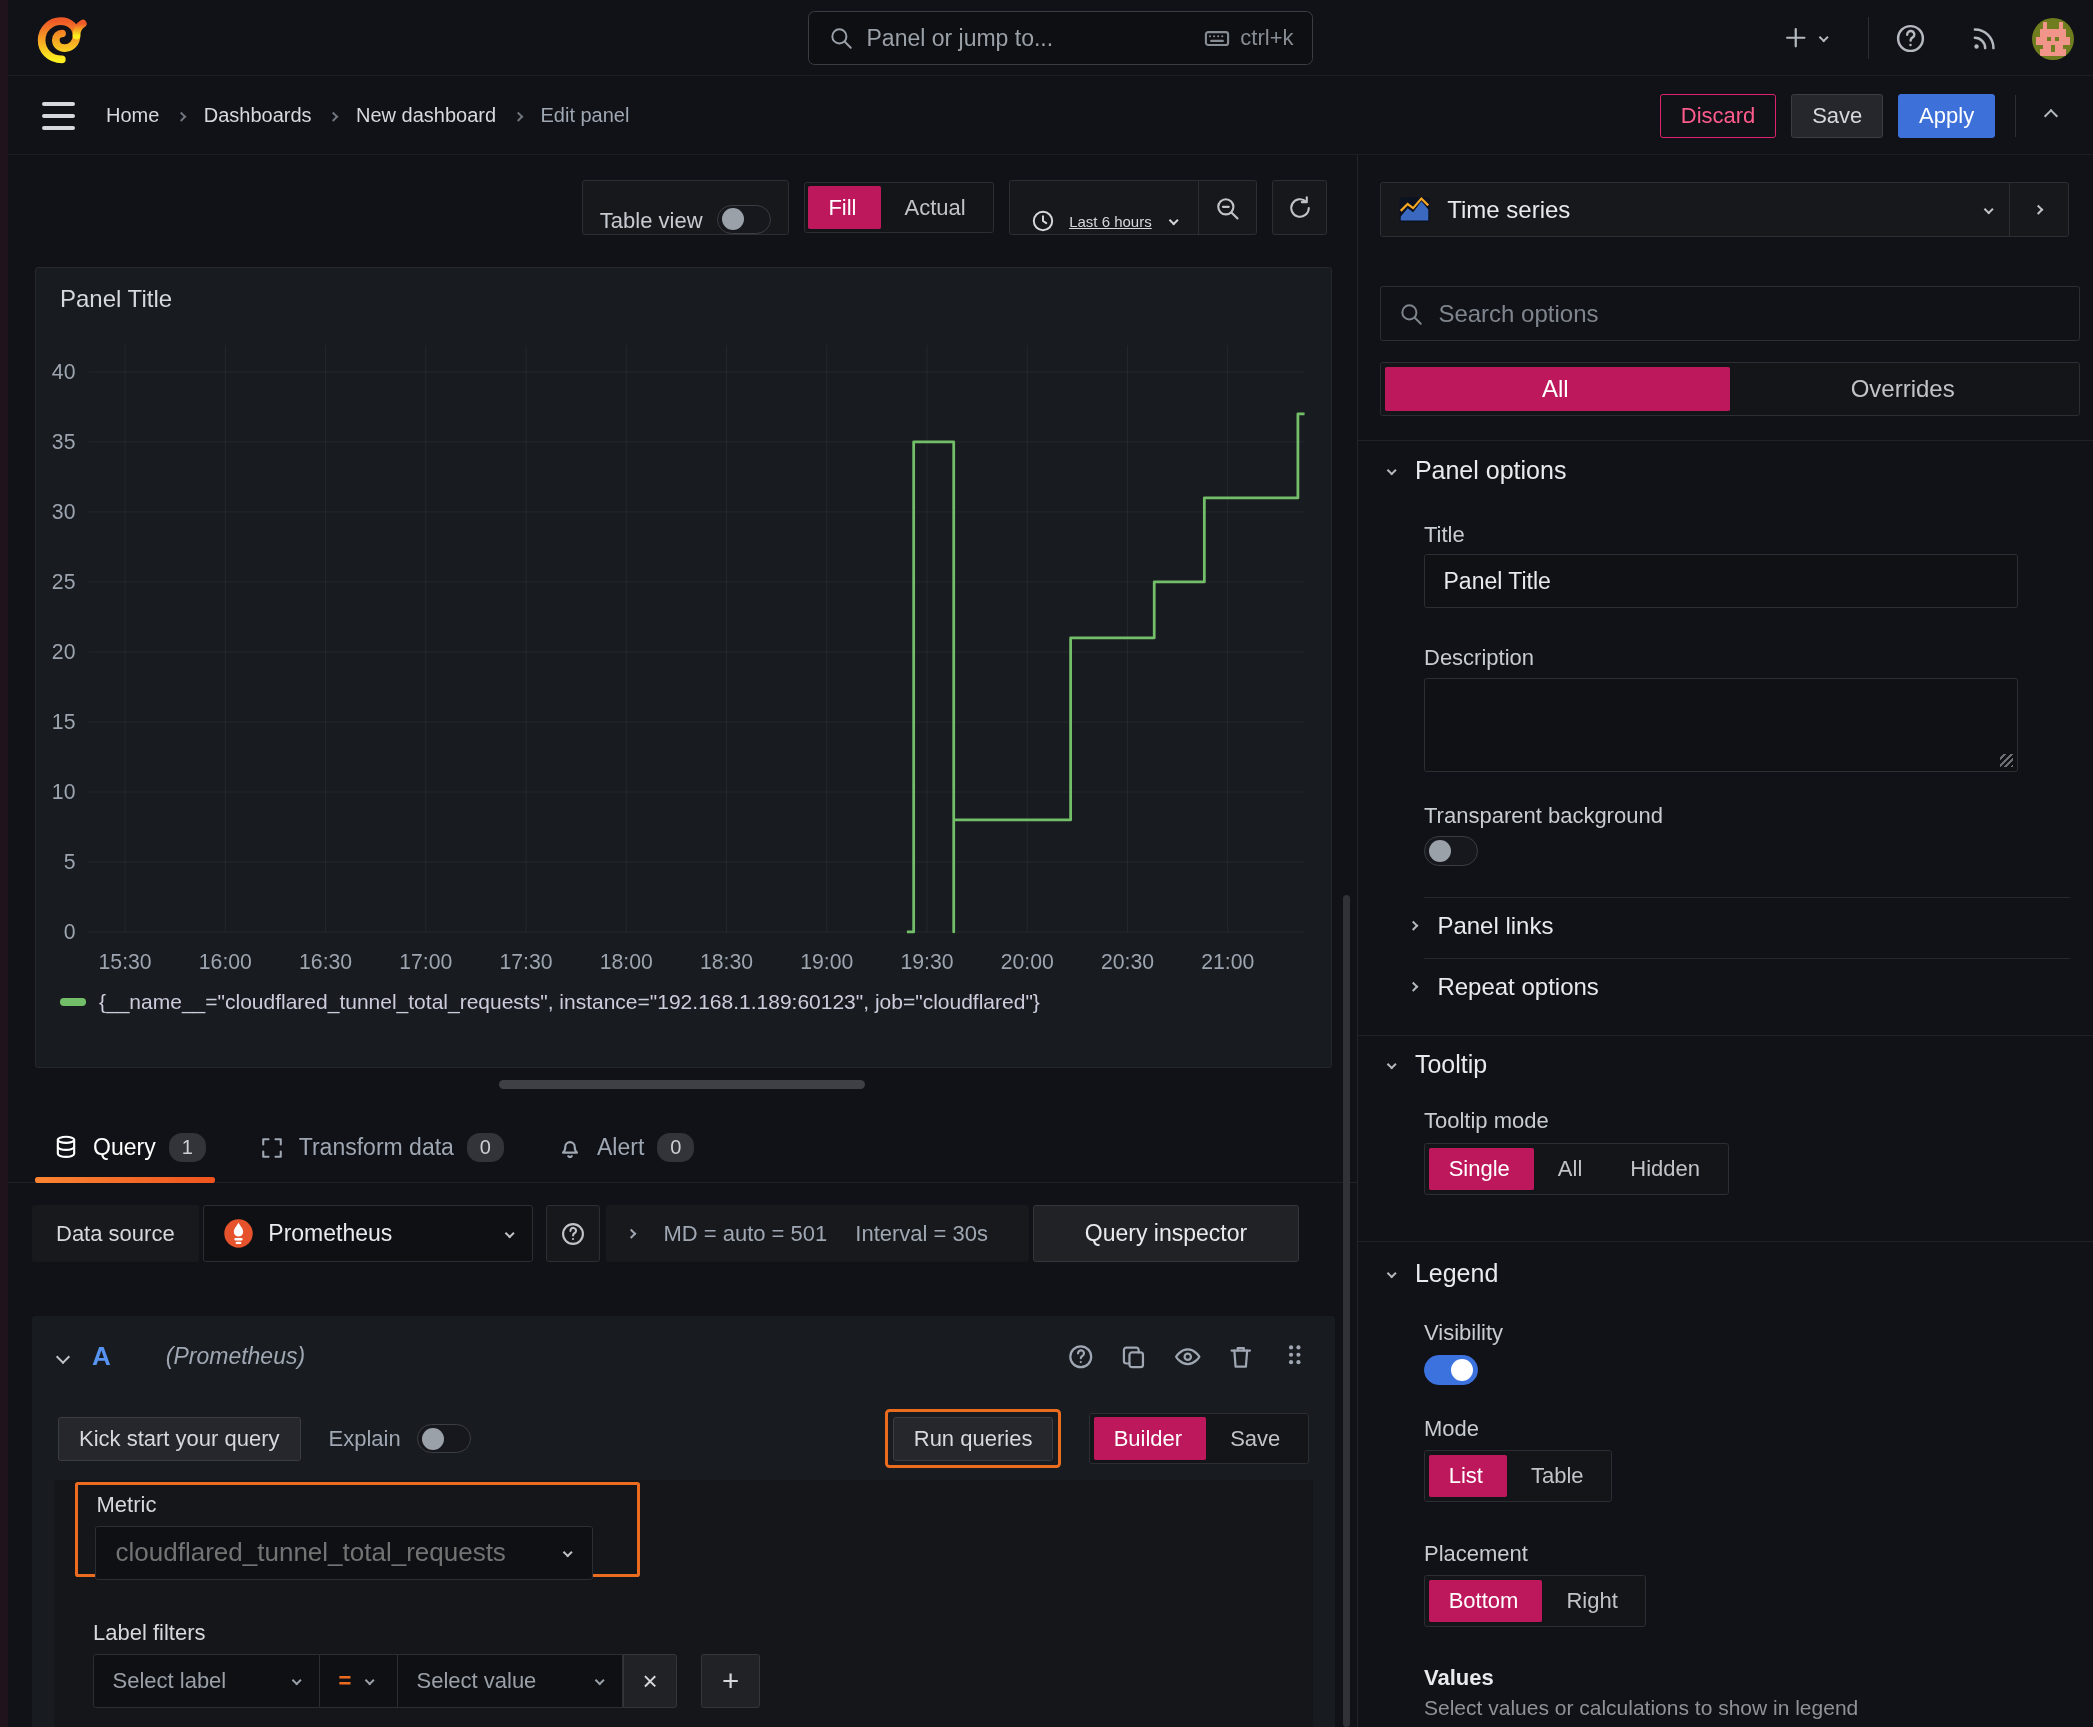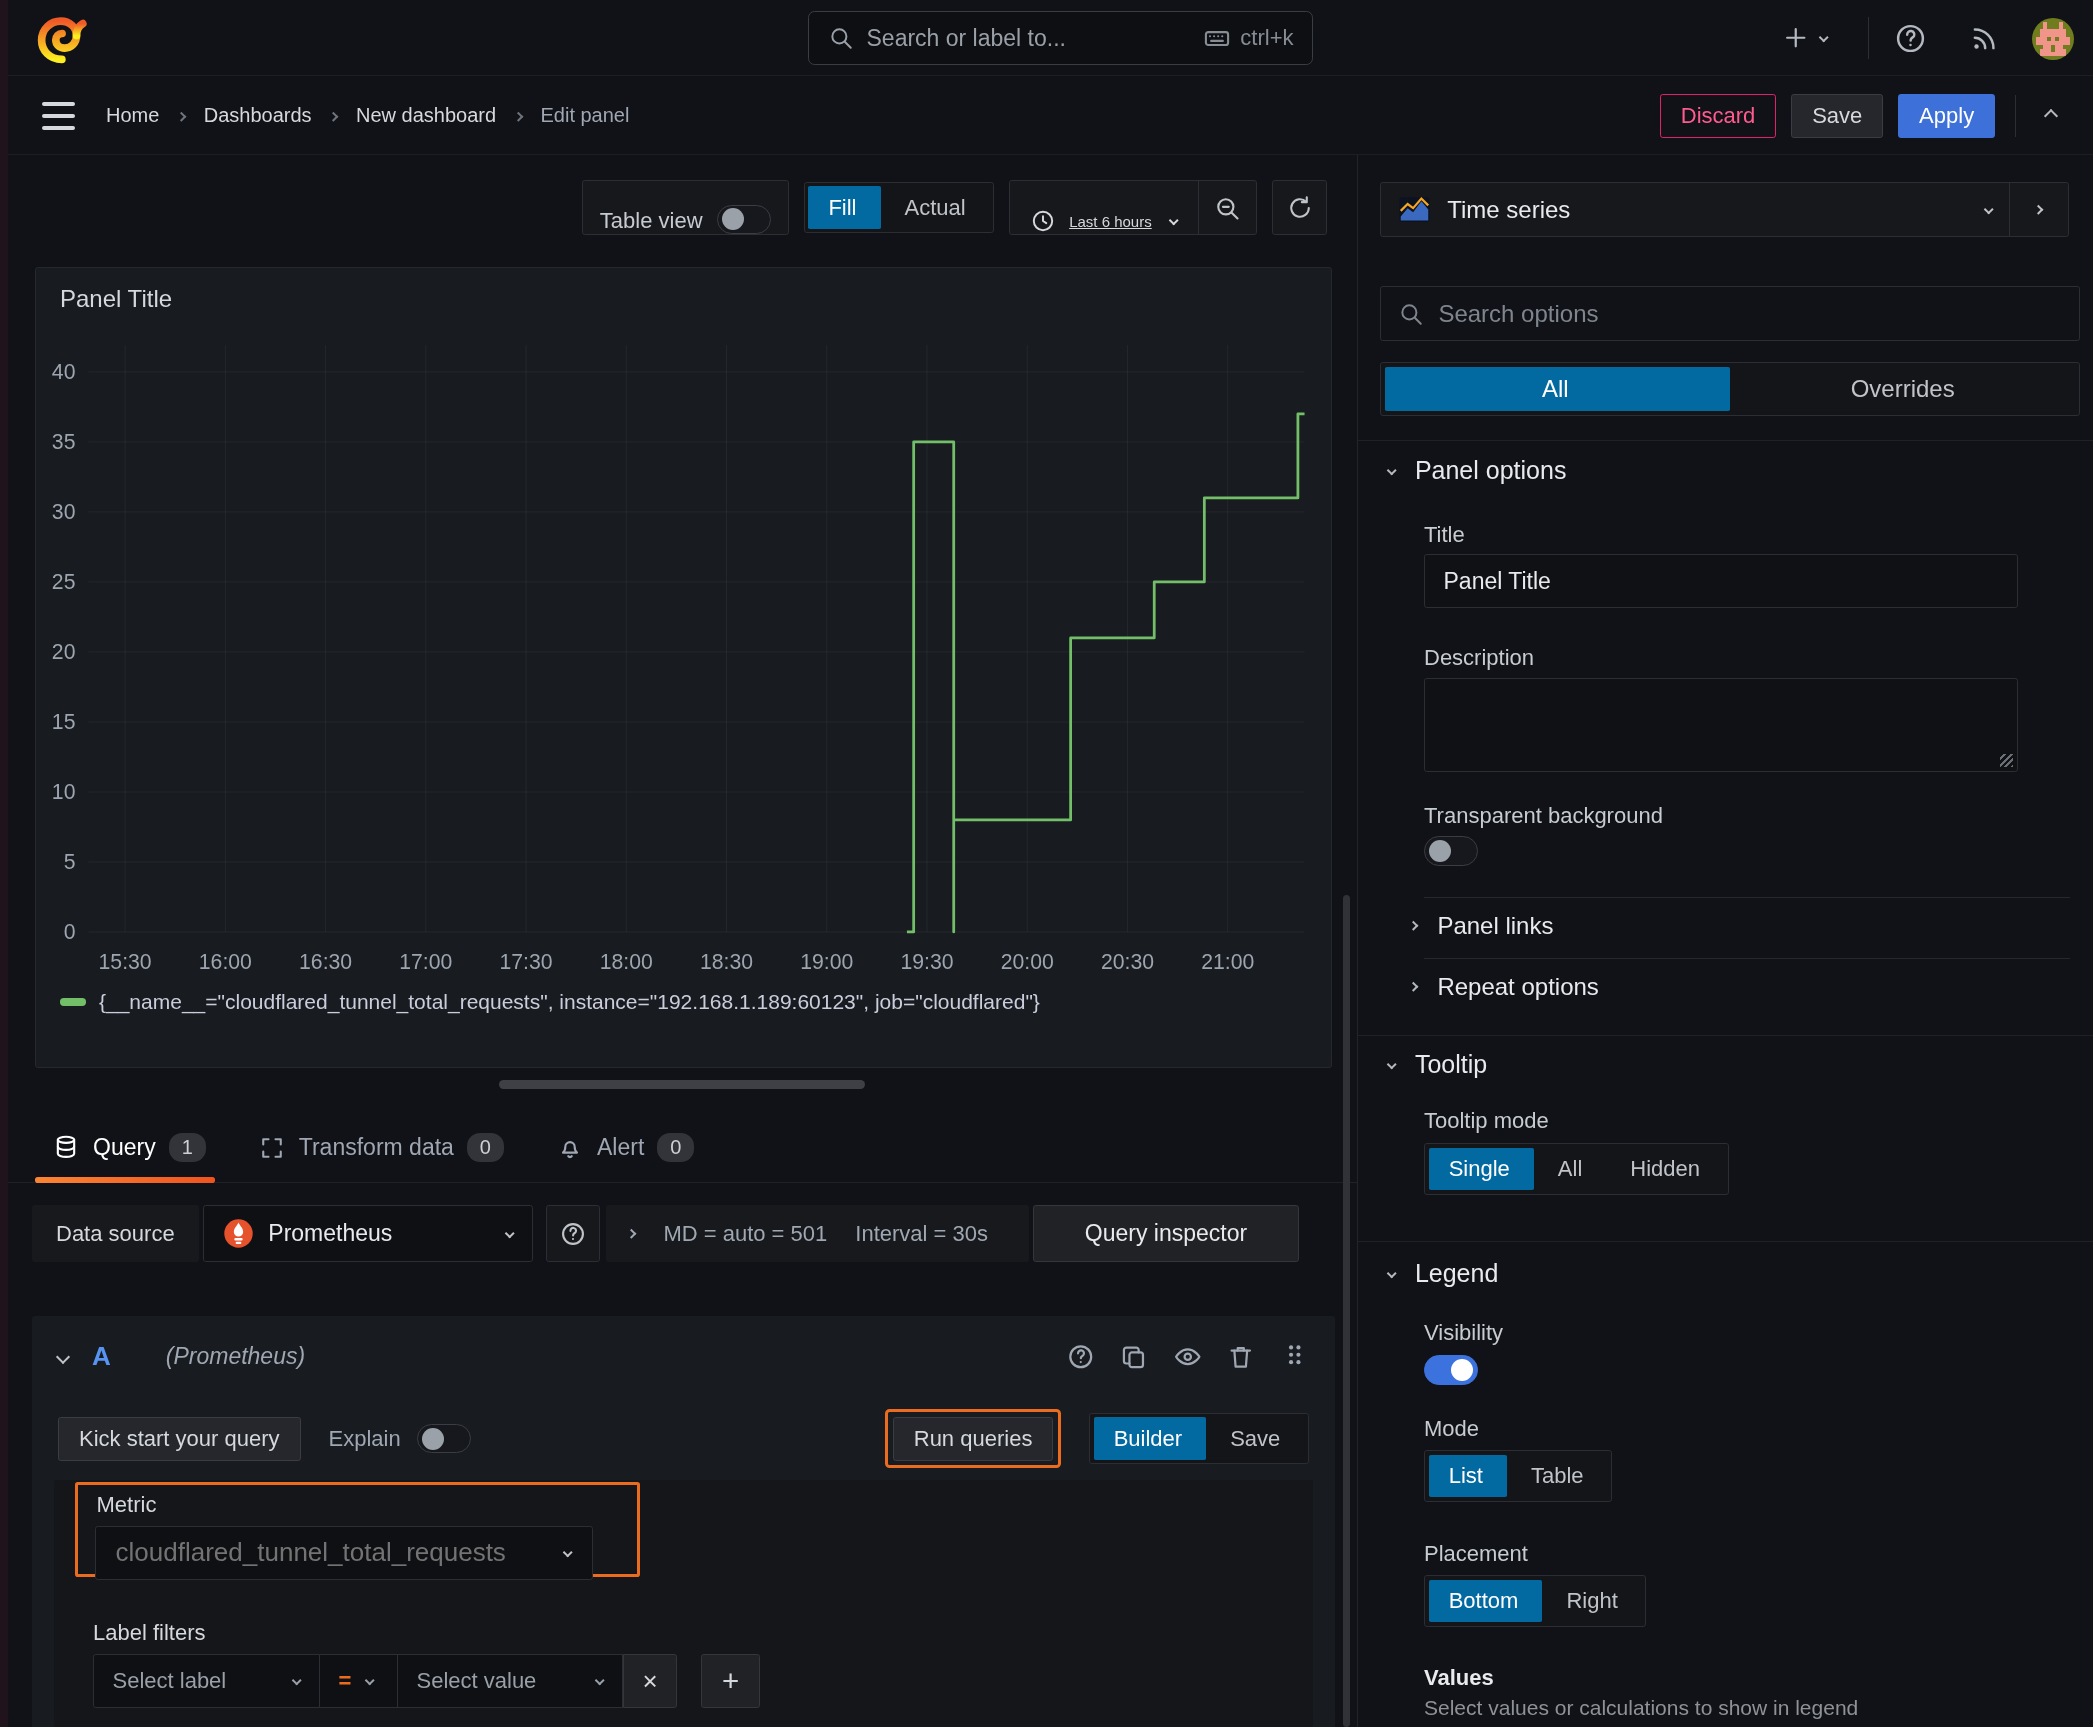--- a/index.html
+++ b/index.html
@@ -46,21 +46,21 @@
   #main { position:absolute; left:0; top:155px; width:1357px; bottom:0; }
   #toolbar { position:absolute; top:25px; right:30px; display:flex; gap:14.8px; align-items:center; }
   .toolbox { height:55px; border:0.9px solid #2c2e33; border-radius:2.8px; background:#16181c; display:flex; align-items:flex-end; }
   #tableview { padding:0 16.6px; gap:14.8px; font-size:22px; color:#c7cbd1; }
   .toggle { position:relative; width:54px; height:29.5px; border-radius:14.8px; background:#17181d; border:0.9px solid #3a3d43; cursor:pointer; flex:none; }
   .toggle .knob { position:absolute; left:3.7px; top:2.8px; width:22px; height:22px; border-radius:50%; background:#9aa1a9; }
   .toggle.on { background:#3b72de; border-color:#3b72de; }
   .toggle.on .knob { left:auto; right:3.7px; background:#fff; }
   .seg { display:flex; align-items:center; background:#141519; border:0.9px solid #2c2e33; border-radius:2.8px; padding:3.7px; }
   .seg .chip { padding:8.3px 24px; font-size:22px; color:#c0c4c9; border-radius:1.8px; cursor:pointer; white-space:nowrap; }
-  .seg .chip.sel { background:#0369a1; color:#fff;padding-left:20px; }
+  .seg .chip.sel { background:#be185d; color:#fff;padding-left:20px; }
   #timepicker { gap:0; }
   #timepicker .tp-main { display:flex; align-items:center; gap:13px; padding:0 20px; font-size:15px; color:#d5d8dd; cursor:pointer;text-decoration:underline; }
   #timepicker .tp-zoom { border-left:0.9px solid #2c2e33; height:100%; display:flex; align-items:center; padding:0 14.8px; color:#c0c4c9; cursor:pointer; }
   .iconbtn { width:55px; height:55px; border:0.9px solid #2c2e33; border-radius:2.8px; background:#16181c; display:flex; align-items:center; justify-content:center; color:#c0c4c9; cursor:pointer; }
 
   
   #panel-card { position:absolute; left:35px; top:112px; width:1297px; height:801px; background:#181b1f; border:0.9px solid #26282e; border-radius:2.8px; }
   #panel-title { position:absolute; left:24px; top:16.6px; font-size:24px; color:#d5d8dd; }
   #chart-svg { position:absolute; left:9.2px; top:66px; }
   #chart-legend { position:absolute; left:24px; top:722px; display:flex; align-items:center; gap:13px; font-size:21px; color:#ccccdc; }
@@ -144,21 +144,21 @@
         </defs>
       <path d="M11.5 21.5 C6 21.5 2.5 17.5 2.5 13 C2.5 8 6.5 4.5 11 4.5 C15 4.5 18 7.3 18 11 C18 14.2 15.6 16.5 12.8 16.5 C10.4 16.5 8.8 14.9 8.8 12.9 C8.8 11.2 10 10 11.6 10" stroke="url(#glg)" stroke-width="3.4" fill="none" stroke-linecap="round"></path>
       <path d="M18 11 C18 8.4 19 6.6 20.8 5.6" stroke="url(#glg)" stroke-width="3.4" fill="none" stroke-linecap="round"></path>
     </svg>
   </div>
   <div id="searchbox">
     <svg class="ic" width="26" height="26" viewBox="0 0 24 24">
         <circle cx="10.5" cy="10.5" r="6.5"></circle>
         <path d="M15.5 15.5L21 21"></path>
       </svg>
-    <span class="ph">Search or label to...</span>
+    <span class="ph">Panel or jump to...</span>
     <span class="kbd">
       <svg class="ic" width="28" height="28" viewBox="0 0 24 24">
           <rect x="2.5" y="7" width="19" height="11" rx="2"></rect>
           <path d="M6 10.5h.01M9.5 10.5h.01M13 10.5h.01M16.5 10.5h.01M7 14.5h10"></path>
         </svg>
       <span>ctrl+k</span>
     </span>
   </div>
   <div class="navgrp" id="nav-add">
     <svg class="ic" width="29.5" height="29.5" viewBox="0 0 24 24">

